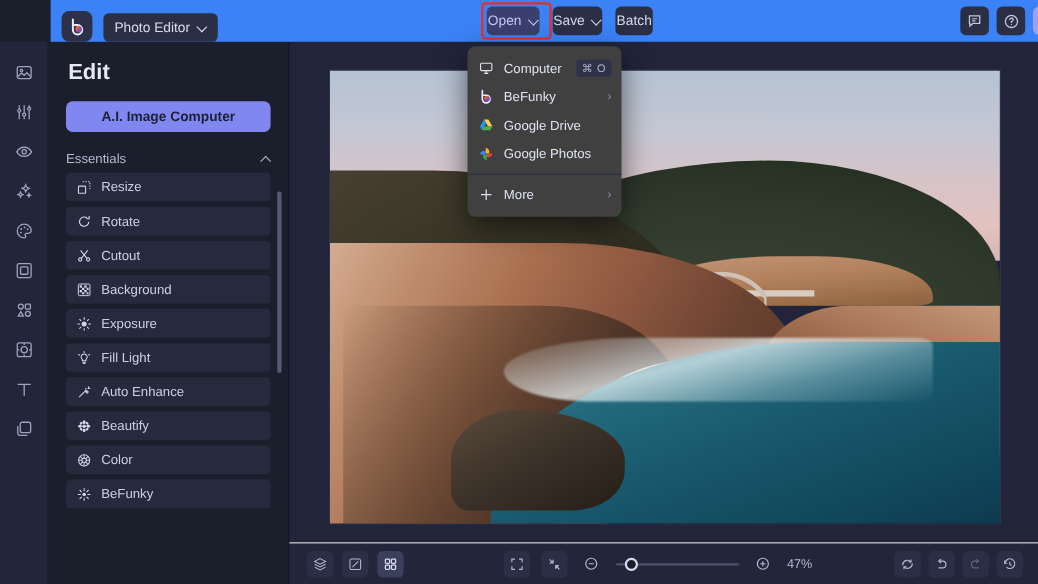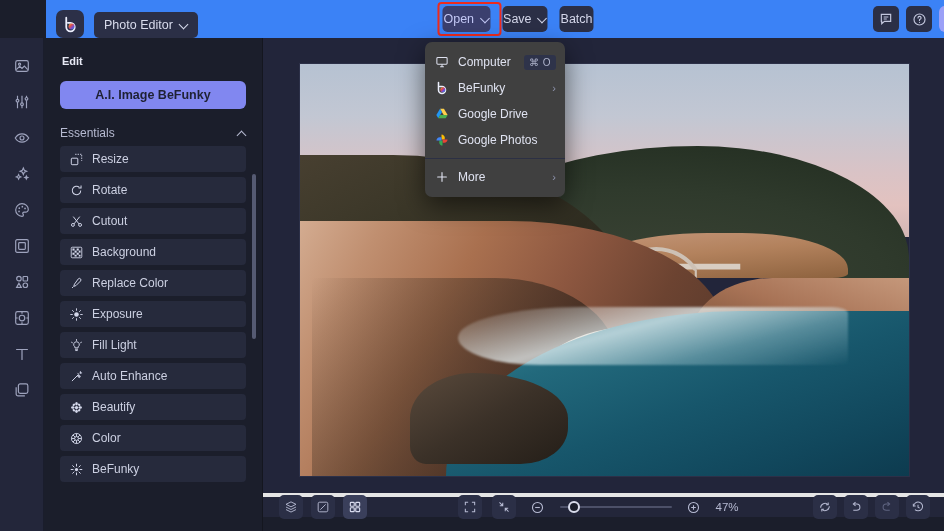--- a/index.html
+++ b/index.html
@@ -99,21 +99,21 @@
 
   
   #panel {
     position: absolute; left: 44px; top: 38px;
     width: 219px; height: 493px;
     background: #1b1e2b;
     border-right: 1px solid #14161f;
     overflow: hidden;
   }
   .panel-title {
-    color: #e7e9f5; font-size: 11px; font-weight: bold;
+    color: #e7e9f5; font-size: 20px; font-weight: bold;
     margin: 17px 0 0 18px;
   }
   .ai-btn {
     margin: 14px 16px 0 16px;
     height: 28px; border-radius: 6px;
     background: #8187f0; color: #1e2133;
     font-size: 12.5px; font-weight: bold;
     display: flex; align-items: center; justify-content: center;
     cursor: pointer; border: none; width: calc(100% - 32px);
     font-family: "Liberation Sans", sans-serif;
@@ -210,23 +210,23 @@
     background: linear-gradient(150deg,#5a4a3c 0%, #3b3128 50%, #241e18 100%);
     border-radius: 40% 60% 30% 10% / 50% 50% 40% 20%;
   }
   .bridge {
     position: absolute; left: 22%; top: 42%; width: 60%; height: 22%;
   }
 
   
   #bottombar {
     position: absolute; left: 263px; top: 493px;
-    width: 681px; height: 24px;
+    width: 681px; height: 38px;
     background: #23263a;
-    border-top: 4px solid #e5e5e5;
+    border-top: 1px solid #e5e5e5;
     display: flex; align-items: center;
   }
   .bb-group { display: flex; align-items: center; gap: 8px; }
   .bb-left { margin-left: 16px; }
   .bb-icon {
     width: 24px; height: 24px; border-radius: 5px;
     background: #2b2f46; color: #b6bad2;
     display: flex; align-items: center; justify-content: center;
     cursor: pointer;
   }
@@ -407,21 +407,21 @@
       <svg width="18" height="18" viewBox="0 0 20 20" fill="none" stroke="currentColor" stroke-width="1.3">
         <rect x="6" y="3.2" width="10.5" height="10.5" rx="2"></rect>
         <path d="M13.2 16.5H5.6A2.1 2.1 0 0 1 3.5 14.4V6.9"></path>
       </svg>
     </div>
   </div>
 
   <div id="panel">
     <div class="panel-title">Edit</div>
 
-    <button class="ai-btn">A.I. Image BeFunky</button>
+    <button class="ai-btn">A.I. Image Computer</button>
 
     <div class="sect-head">
       <span>Essentials</span>
       <span class="chev up"></span>
     </div>
 
     <div class="tool-list">
 
 
       <div class="tool-row">
@@ -467,29 +467,20 @@
               <rect x="3" y="8.2" width="2.6" height="2.6"></rect>
                 <rect x="8.2" y="8.2" width="2.6" height="2.6"></rect>
               <rect x="5.6" y="10.8" width="2.6" height="2.2"></rect>
                 <rect x="10.8" y="10.8" width="2.2" height="2.2"></rect>
             </g>
           </svg>
         </span>
         <span>Background</span>
       </div>
 
-      <div class="tool-row">
-        <span class="ic">
-          <svg width="13" height="13" viewBox="0 0 16 16" fill="none" stroke="currentColor" stroke-width="1.2">
-            <path d="M10.2 2.3a1.9 1.9 0 0 1 2.7 2.7l-5.6 5.6-2.7.9.9-2.7z"></path>
-            <path d="M2.5 13.5l1.6-1.6"></path>
-          </svg>
-        </span>
-        <span>Replace Color</span>
-      </div>
 
       <div class="tool-row">
         <span class="ic">
           <svg width="13" height="13" viewBox="0 0 16 16" fill="none" stroke="currentColor" stroke-width="1.15">
             <circle cx="8" cy="8" r="2.8" fill="currentColor" stroke="none"></circle>
             <path d="M8 .9v2M8 13.1v2M.9 8h2M13.1 8h2M3 3l1.4 1.4M11.6 11.6L13 13M13 3l-1.4 1.4M4.4 11.6L3 13" stroke-linecap="round"></path>
           </svg>
         </span>
         <span>Exposure</span>
       </div>

